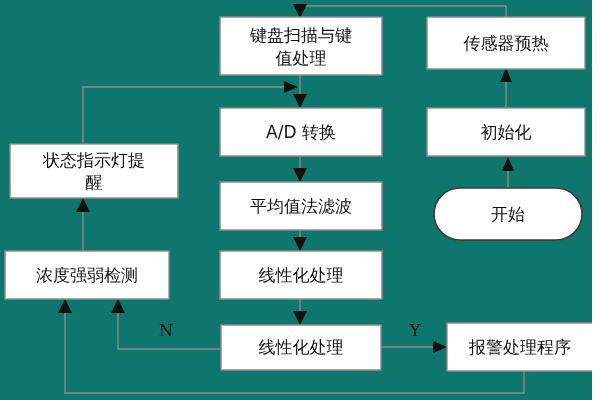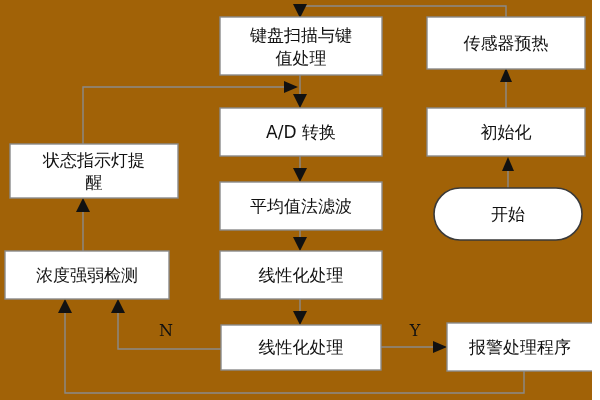--- a/index.html
+++ b/index.html
@@ -4,21 +4,21 @@
 <style>
   html, body {
     margin: 0;
     padding: 0;
     background: #ffffff;
   }
   #flowchart-root {
     position: relative;
     width: 592px;
     height: 400px;
-    background: #a16207;
+    background: #0f766e;
     overflow: hidden;
     font-family: "DejaVu Sans", "Liberation Sans", sans-serif;
   }
   svg.flow-canvas {
     display: block;
     width: 600px;
     height: 400px;
   }
   .node-box {
     fill: #ffffff;

